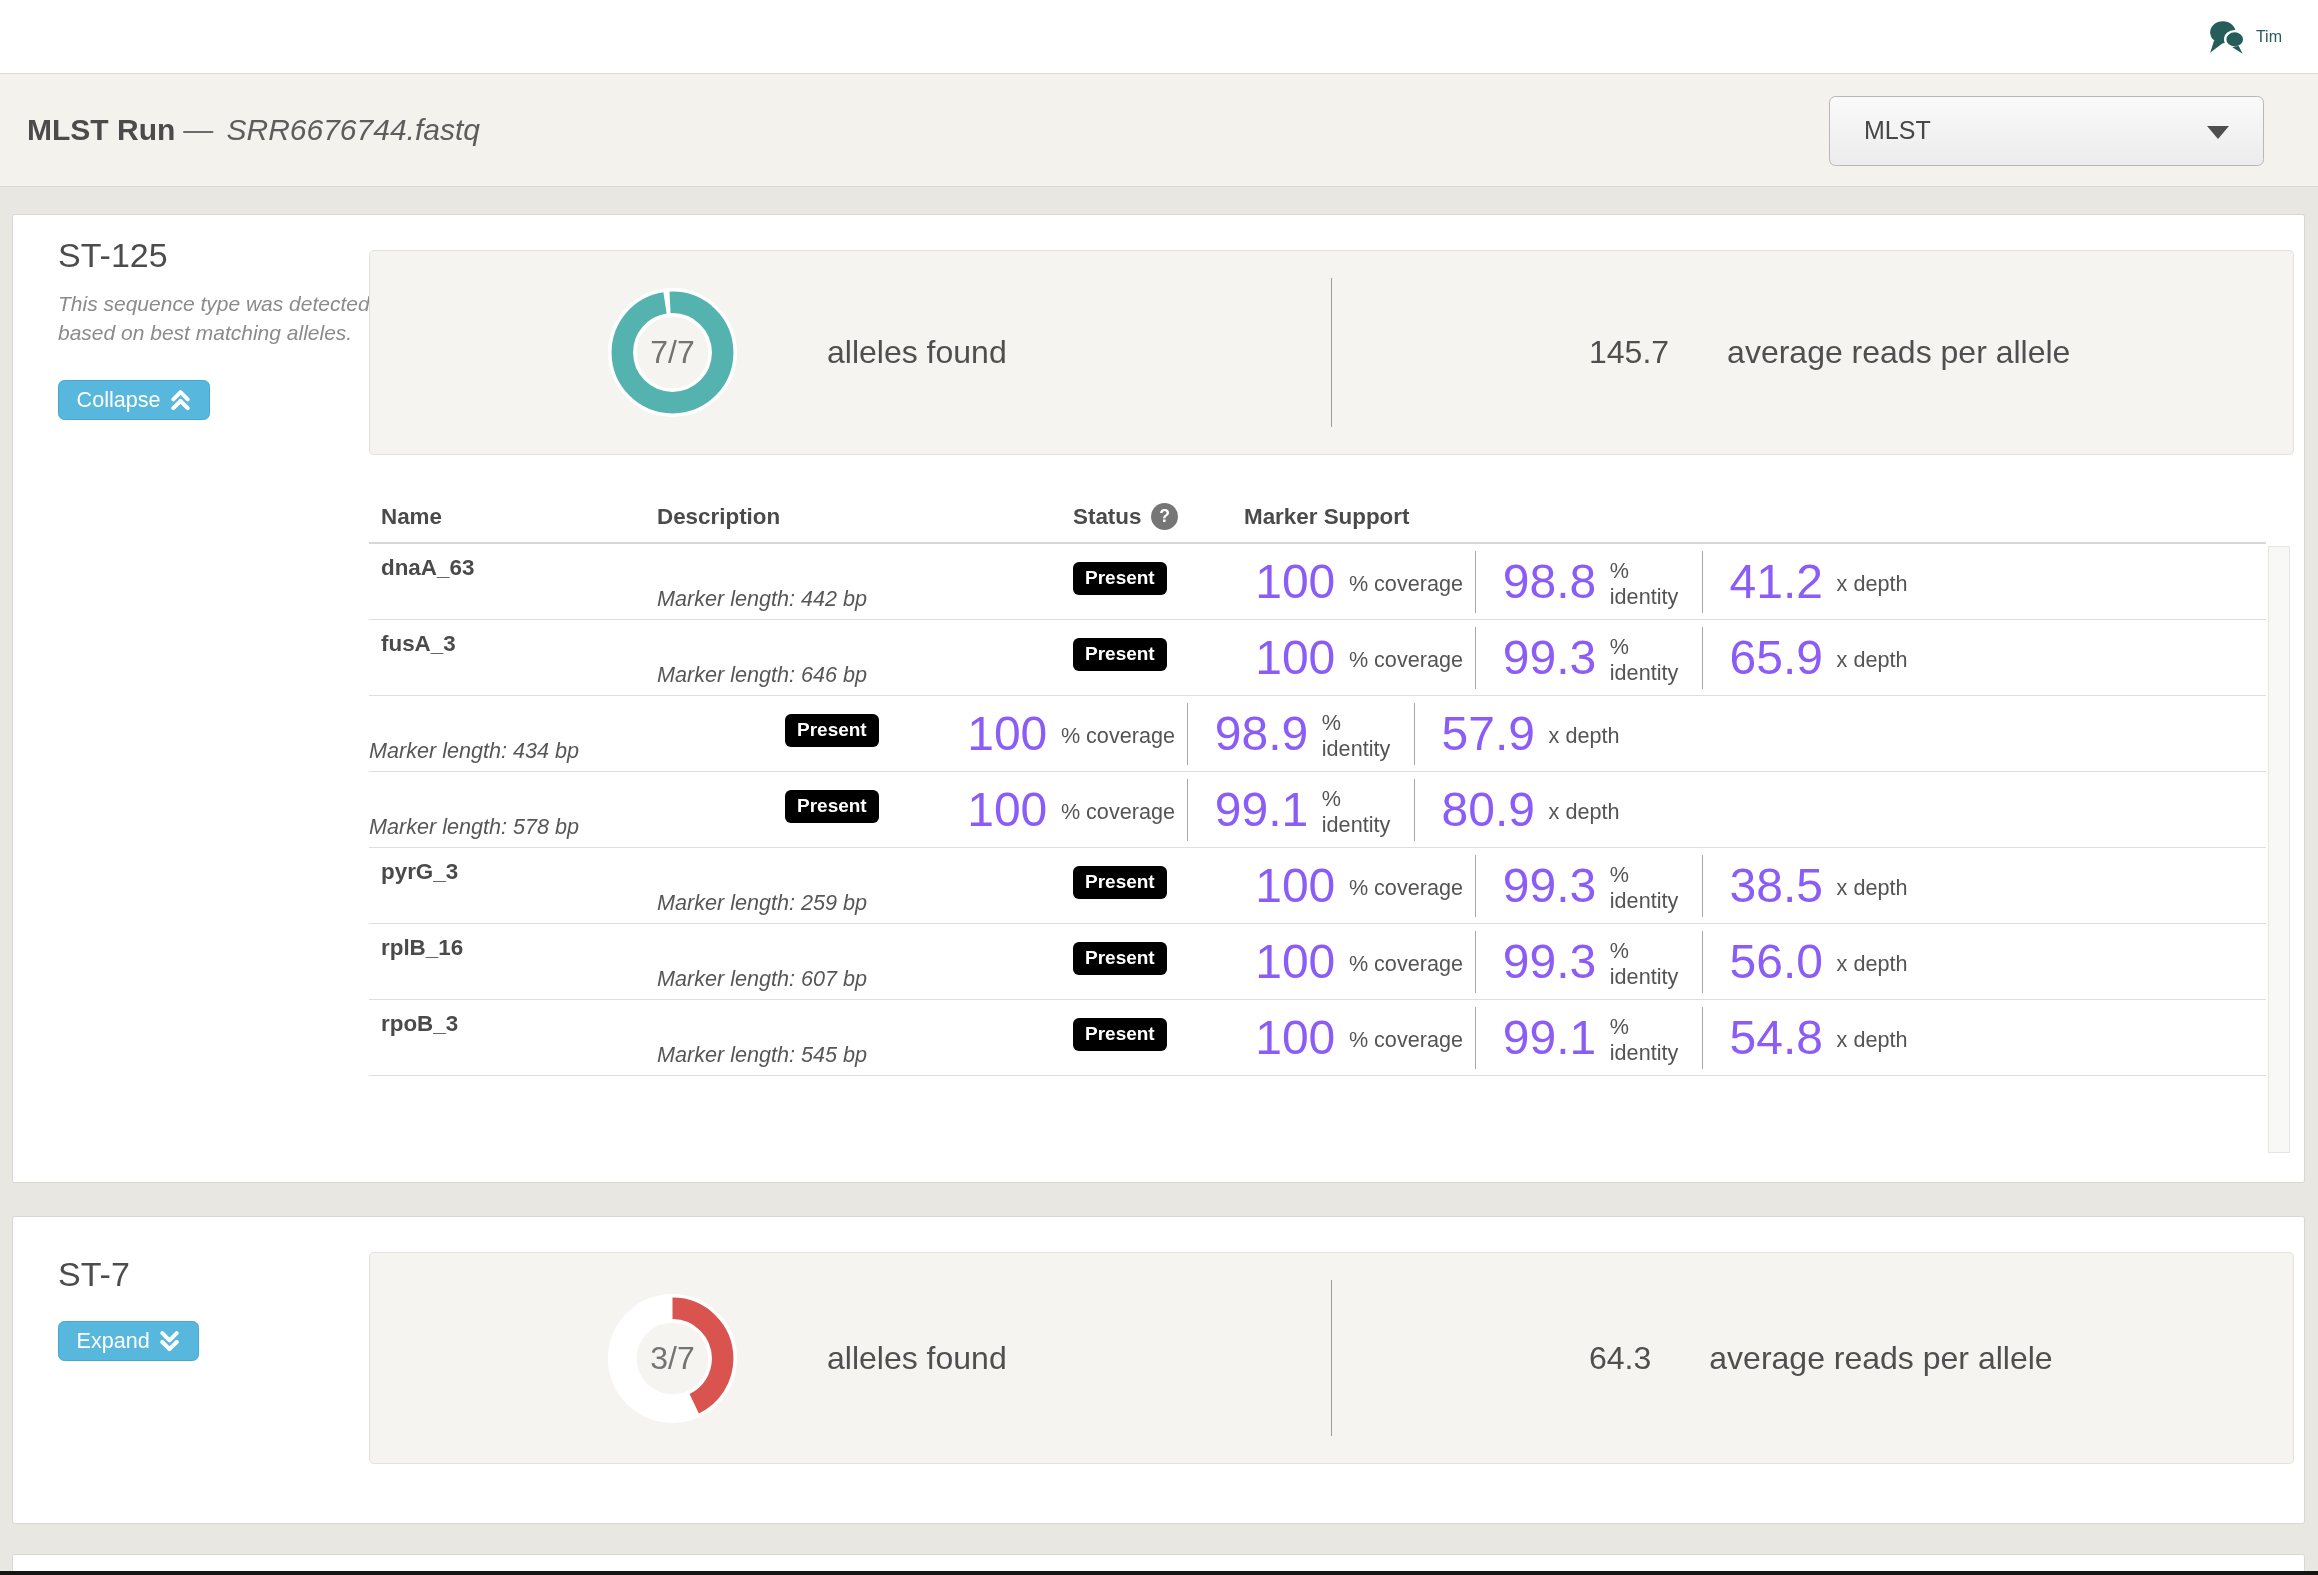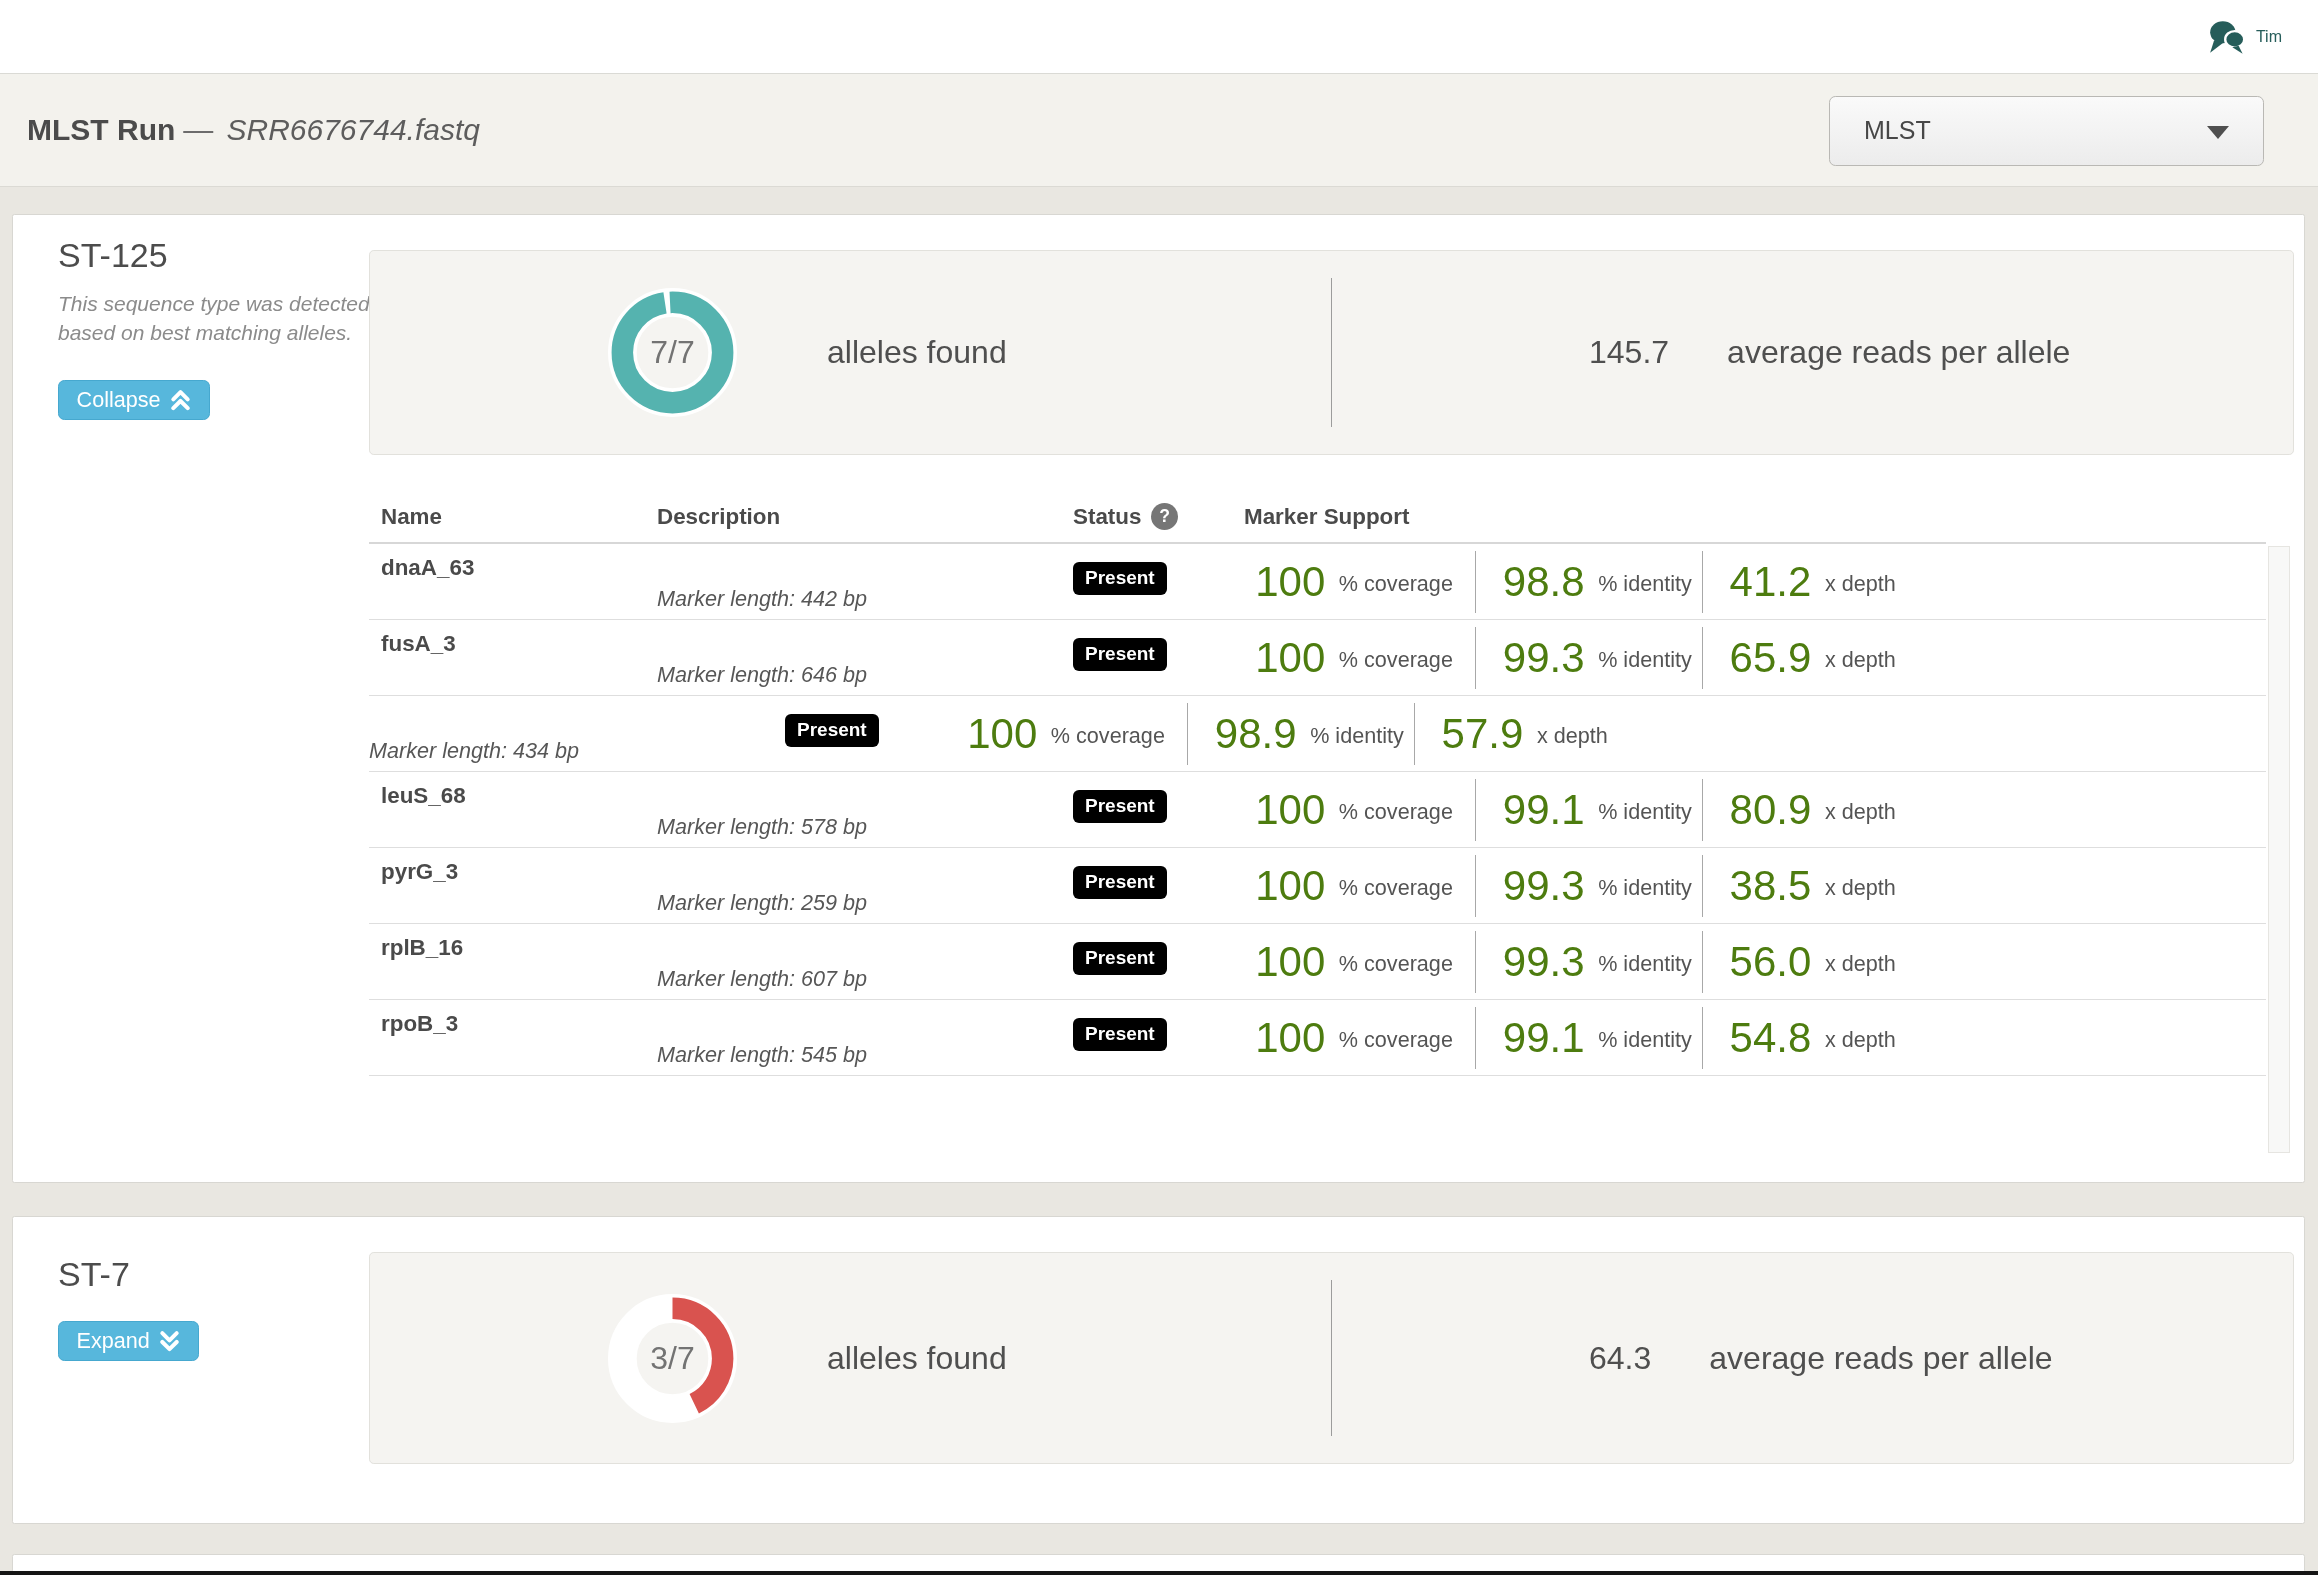--- a/index.html
+++ b/index.html
@@ -105,21 +105,21 @@
   .trow .col-status { padding-top:17.6px; }
   .badge-present {
     display:inline-block; background:#000000; color:#fff;
     font-size:19px; font-weight:bold; padding:5.6px 12px; border-radius:6px;
   }
   .trow .col-support { display:flex; align-items:center; }
   .metric { display:flex; align-items:center; flex:0 0 auto; }
   .metric.m-cov   { width:231px; padding-left:11.2px; }
   .metric.m-ident { width:226px; padding-left:27px; }
   .metric.m-depth { padding-left:27px; }
-  .metric .m-val  { font-size:42px; color:#4d7c0f; }
+  .metric .m-val  { font-size:48px; color:#8b5cf6; }
   .metric .m-unit { font-size:21.6px; color:#545454; margin-left:13.6px; padding-top:4.8px; }
   .v-divider { width:0.8px; background:#a8a8a8; height:62px; align-self:center; flex:0 0 auto; }
   .scroll-gutter {
     position:absolute; left:2255px; top:331px; width:22.4px; height:607px;
     background:#f8f8f7; border:0.8px solid #e6e5e1; cursor:default;
   }
 </style>
 </head>
 <body>
 
@@ -254,21 +254,20 @@
       </div>
       <div class="v-divider"></div>
       <div class="metric m-depth">
         <span class="m-val">57.9</span>
         <span class="m-unit">x depth</span>
       </div>
     </div>
   </div>
 
   <div class="trow">
-    <div class="col-name">leuS_68</div>
     <div class="col-desc">Marker length: 578 bp</div>
     <div class="col-status">
       <span class="badge-present">Present</span>
     </div>
     <div class="col-support">
       <div class="metric m-cov">
         <span class="m-val">100</span>
         <span class="m-unit">% coverage</span>
       </div>
       <div class="v-divider"></div>

